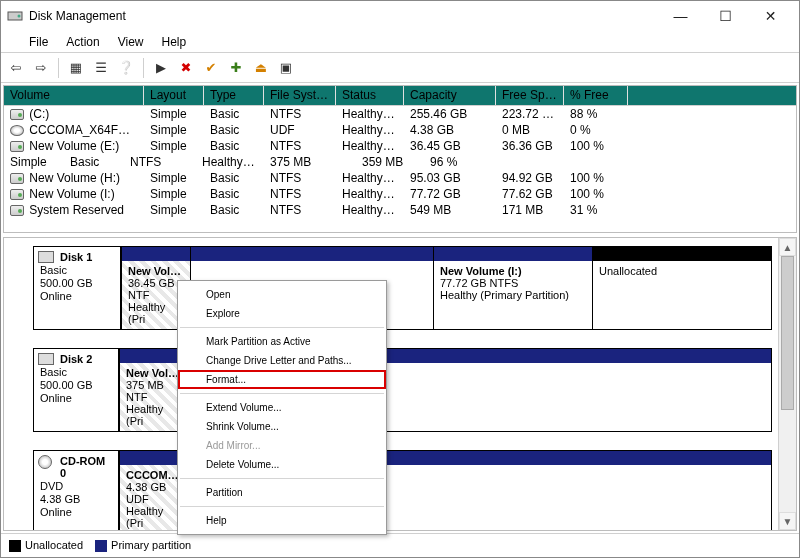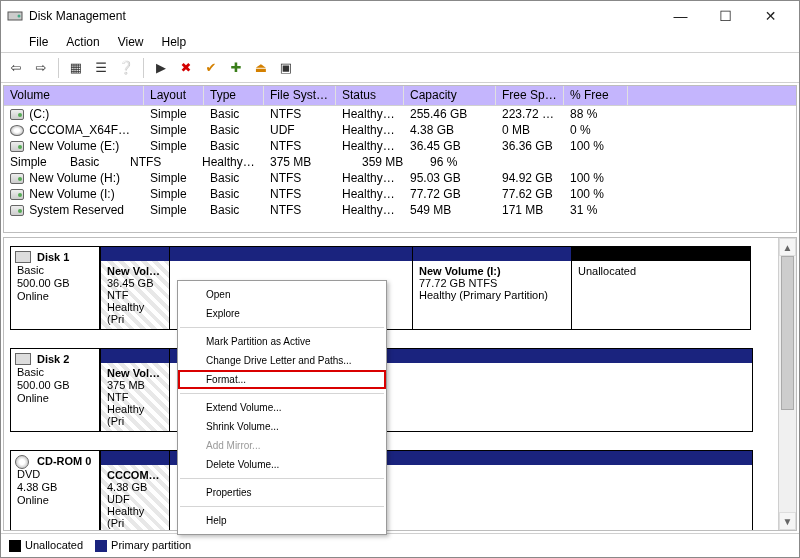--- a/index.html
+++ b/index.html
@@ -12,34 +12,34 @@
   .titlebar .win-btn { width:45px; height:30px; display:flex; align-items:center; justify-content:center; font-size:14px; color:#222; }
   .menubar { height:22px; display:flex; align-items:center; padding:0 20px; gap:2px; border-bottom:1px solid #d0d0d0; }
   .menubar .menu-item { padding:2px 8px; }
   .toolbar { height:30px; display:flex; align-items:center; padding:0 4px; gap:3px; border-bottom:1px solid #d0d0d0; }
   .toolbar .sep { width:1px; height:20px; background:#cfcfcf; margin:0 3px; }
   .tb-btn { width:22px; height:22px; display:flex; align-items:center; justify-content:center; font-size:13px; color:#333; border:1px solid transparent; }
   .content { flex:1; display:flex; flex-direction:column; overflow:hidden; }
   
   .vol-list { border:1px solid #bdbdbd; margin:2px 2px 0 2px; height:148px; overflow:hidden; }
   .vl-head, .vl-row { display:flex; }
-  .vl-head { background:#c4b5fd; border-bottom:1px solid #d0d0d0; height:20px; }
+  .vl-head { background:#0f766e; border-bottom:1px solid #d0d0d0; height:20px; }
   .vl-head .cell { border-right:1px solid #e0e0e0; padding:2px 6px; font-weight:400; color:#000; white-space:nowrap; overflow:hidden; text-overflow:ellipsis; }
   .vl-row .cell { padding:1px 6px; white-space:nowrap; overflow:hidden; text-overflow:ellipsis; }
   .vl-row { height:16px; }
   .col0{width:140px;} .col1{width:60px;} .col2{width:60px;} .col3{width:72px;} .col4{width:68px;} .col5{width:92px;} .col6{width:68px;} .col7{width:64px;}
   .vl-icon { display:inline-block; width:14px; height:11px; vertical-align:middle; margin-right:2px; }
   .vl-icon.drive { border:1px solid #666; border-radius:2px; background:linear-gradient(#eee,#ccc); position:relative; }
   .vl-icon.drive::after { content:''; position:absolute; width:4px; height:4px; background:#5a5; border-radius:50%; right:1px; top:3px; }
   .vl-icon.disc { border:1px solid #666; border-radius:50%; background:radial-gradient(#fff 30%, #ccc 70%); }
   
   .gfx-wrap { flex:1; display:flex; border:1px solid #bdbdbd; margin:4px 2px 2px 2px; overflow:hidden; position:relative; }
   .gfx { flex:1; overflow:auto; padding:8px 6px 4px 6px; background:#fff; }
   .disk-row { display:flex; align-items:stretch; margin-bottom:18px; }
-  .disk-label { width:90px; border:1px solid #000; padding:4px 6px; display:flex; flex-direction:column; justify-content:flex-start; gap:1px; font-size:11px; position:relative; }
+  .disk-label { width:90px; border:1px solid #000; padding:4px 6px; display:flex; flex-direction:column; justify-content:flex-start; gap:1px; font-size:11px; position:relative;margin-left:23px; }
   .disk-label .dname { font-weight:bold; }
   .disk-label .dicon { position:absolute; left:4px; top:4px; width:16px; height:12px; border:1px solid #666; background:#ddd; }
   .disk-label.cd .dicon { border-radius:50%; background:radial-gradient(#fff 30%,#ccc 70%); width:14px; height:14px; }
   .disk-label .dname { margin-left:20px; }
   .parts { flex:1; display:flex; gap:0; }
   .part { border:1px solid #000; margin-left:-1px; display:flex; flex-direction:column; overflow:hidden; }
   .part:first-child { margin-left:0; }
   .part .stripe { height:14px; background:#000; }
   .part.primary .stripe { background:#1a237e; }
   .part .pbody { padding:4px 6px; font-size:11px; background:#fff; }
@@ -307,18 +307,18 @@
       <div class="cm-sep"></div>
       <div class="cm-item">Mark Partition as Active</div>
       <div class="cm-item">Change Drive Letter and Paths...</div>
       <div class="cm-item highlight">Format...</div>
       <div class="cm-sep"></div>
       <div class="cm-item">Extend Volume...</div>
       <div class="cm-item">Shrink Volume...</div>
       <div class="cm-item disabled">Add Mirror...</div>
       <div class="cm-item">Delete Volume...</div>
       <div class="cm-sep"></div>
-      <div class="cm-item">Properties</div>
+      <div class="cm-item">Partition</div>
       <div class="cm-sep"></div>
       <div class="cm-item">Help</div>
     </div>
 
 </div>
 
 </body></html>

